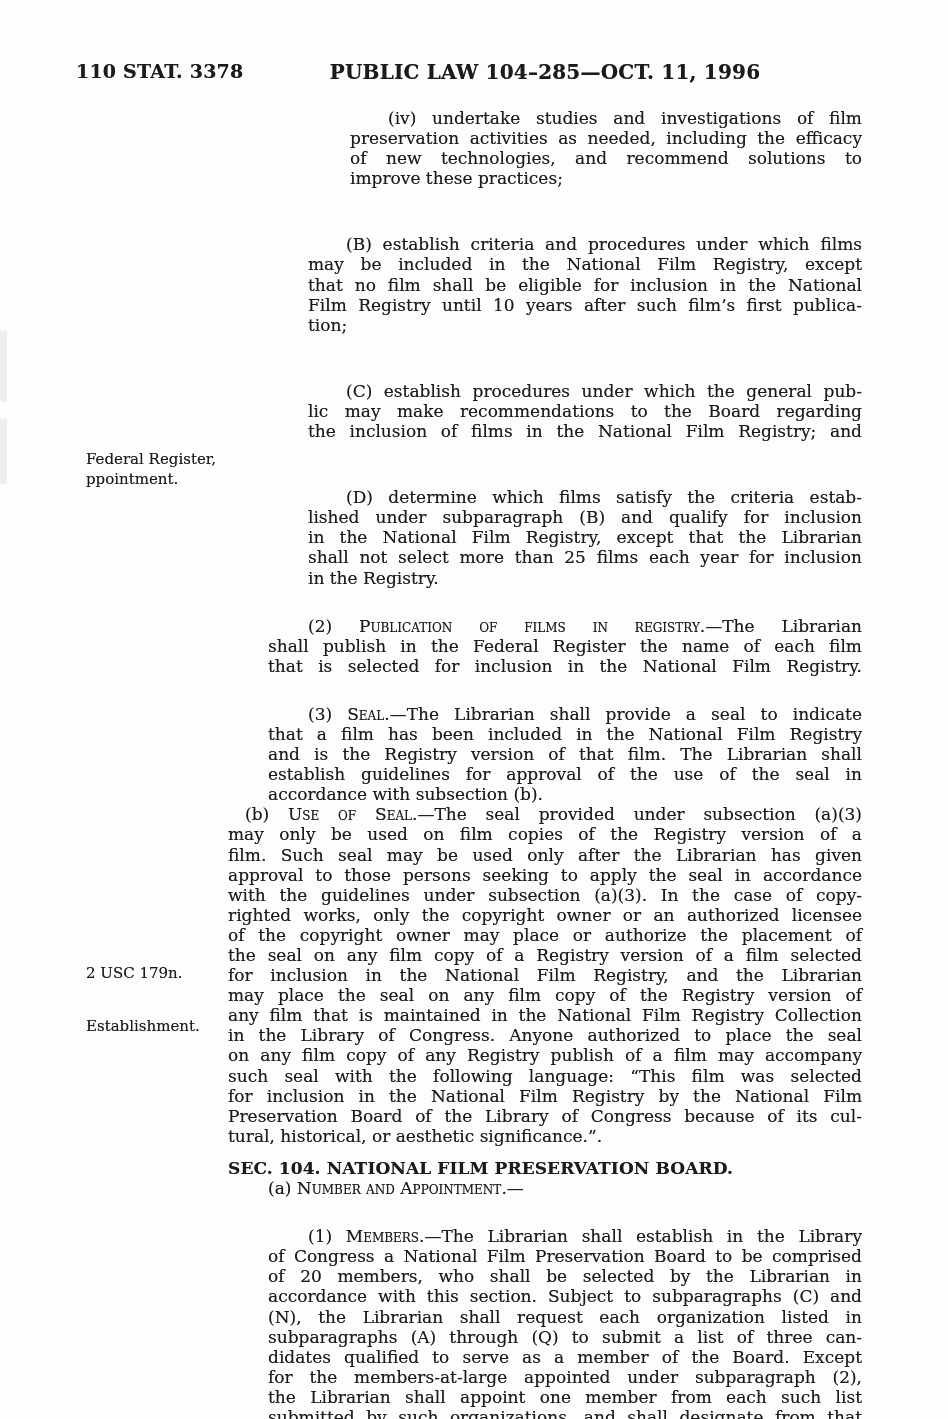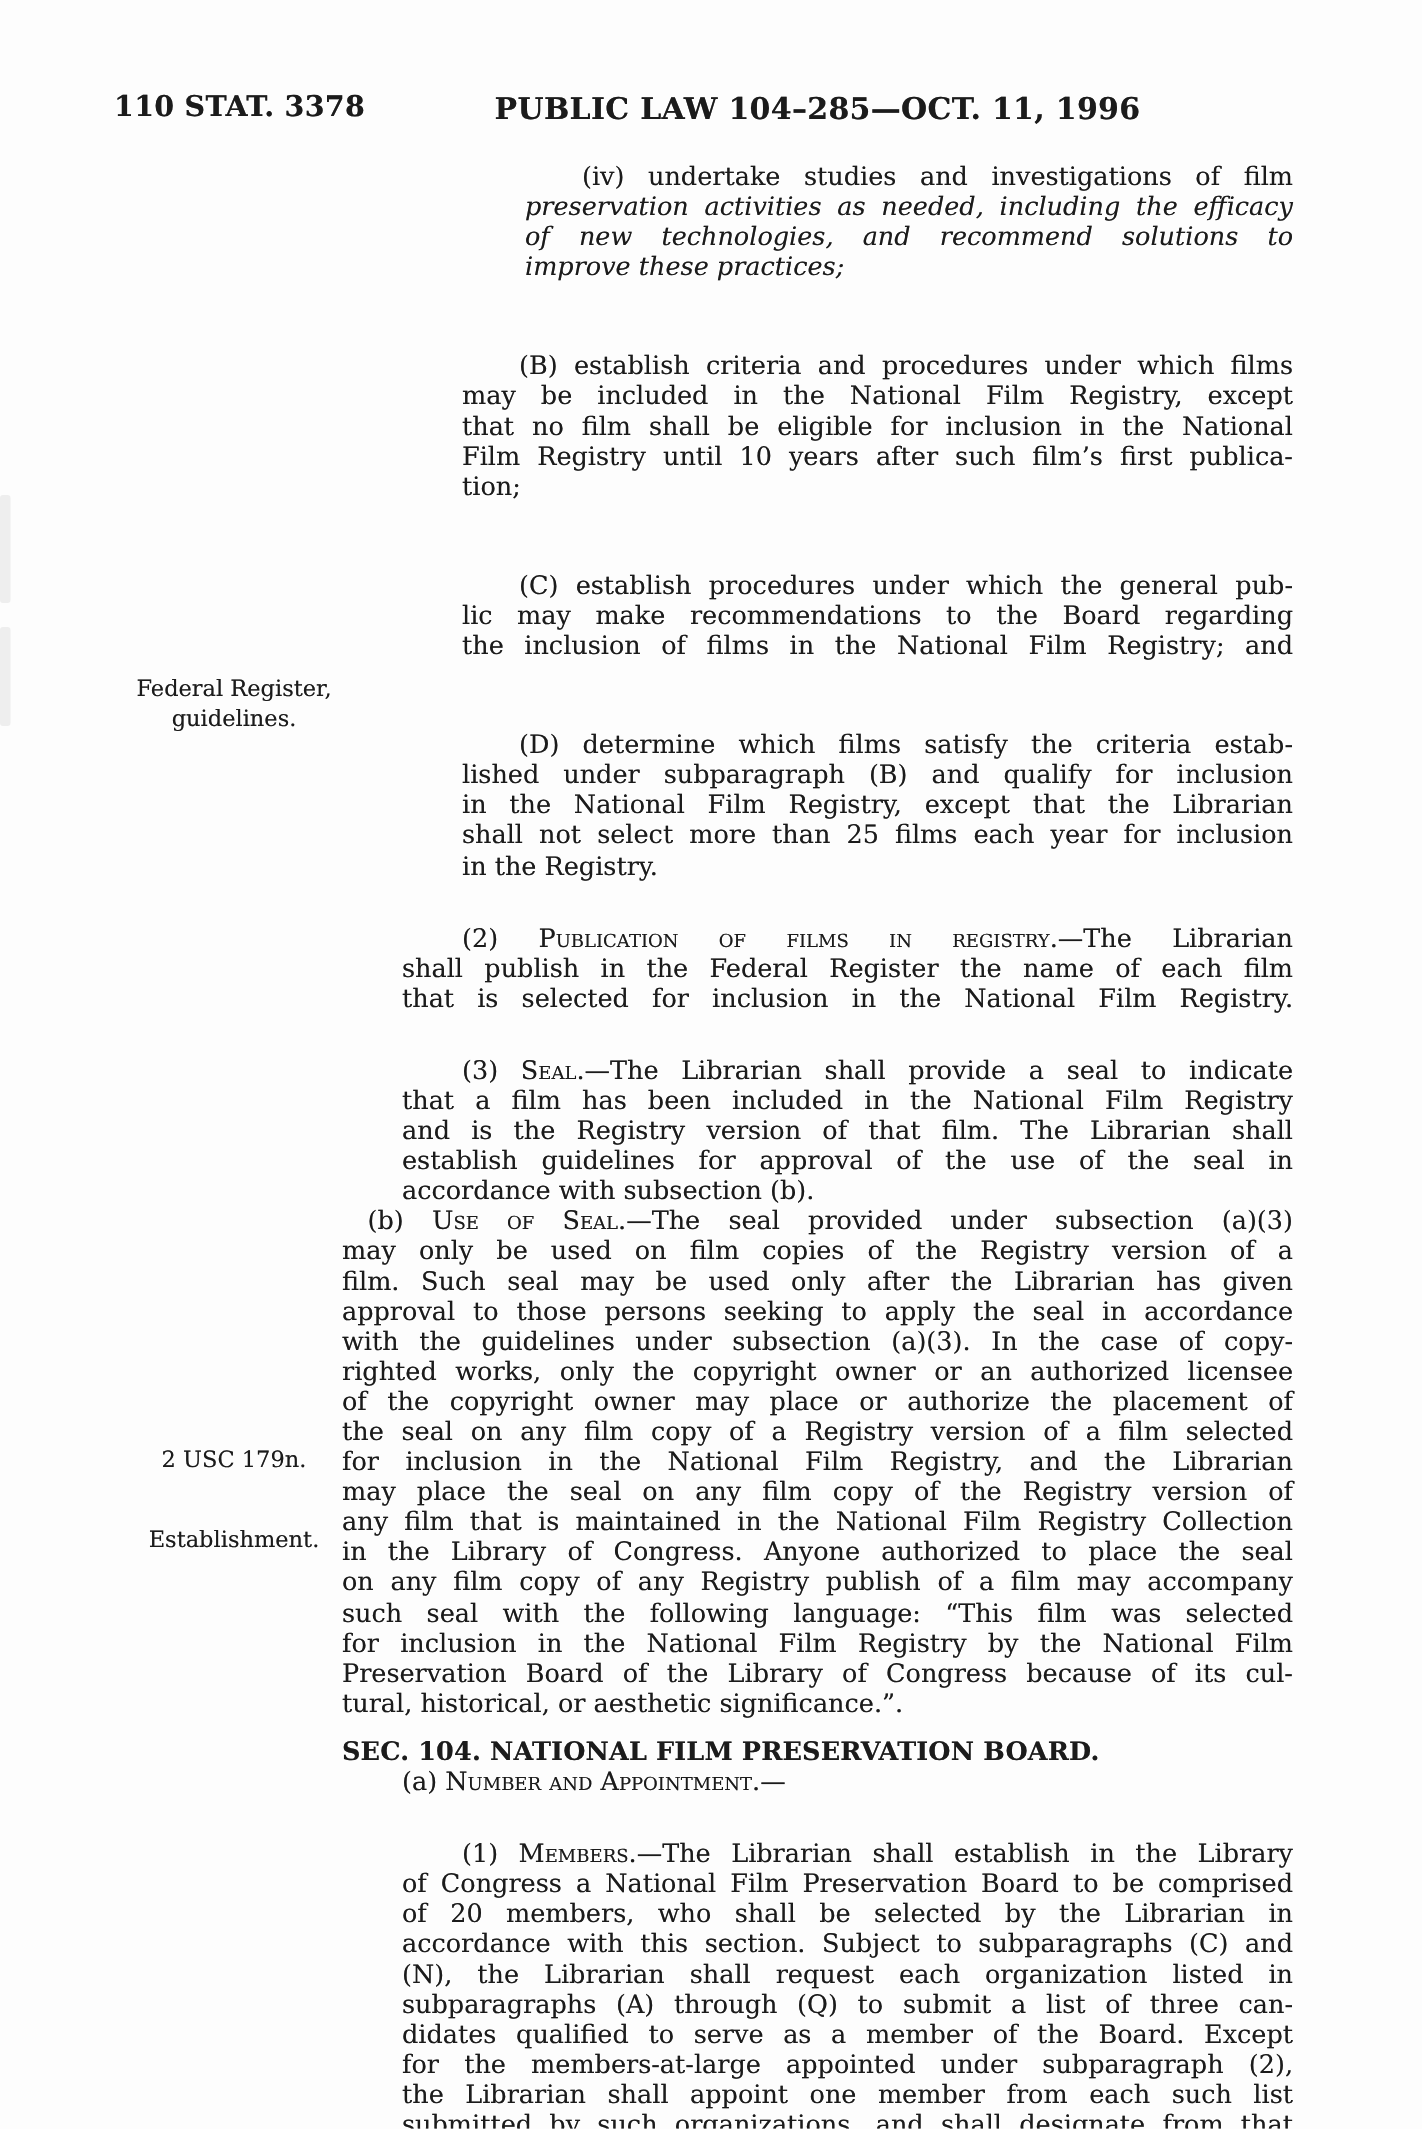--- a/index.html
+++ b/index.html
@@ -31,61 +31,60 @@
     position:absolute;left:228px;width:634px;top:0;
     text-align:center;
     font-size:20px;font-weight:bold;letter-spacing:.2px;
     text-shadow:0 0 .4px rgba(0,0,0,.55);
   }
 
   .margin-note{
     position:absolute;left:86px;width:140px;
     font-size:15px;line-height:20px;white-space:nowrap;
     text-shadow:0 0 .3px rgba(0,0,0,.5);
-    text-align:center;
   }
 
   .column{
     position:absolute;left:228px;top:108px;width:634px;
   }
   .tl{
     font-size:17px;line-height:20.1px;height:20.1px;
     white-space:nowrap;
     text-shadow:0 0 .35px rgba(0,0,0,.5);
   }
   .tl.j{text-align:justify;text-align-last:justify;text-justify:inter-word;}
   .sc{font-variant:small-caps;}
   .b0{padding-left:0;}
   .b0f{padding-left:17px;}
   .l1{padding-left:40px;}
   .l1f{padding-left:80px;margin-top:28px;}
   .l2{padding-left:80px;}
   .l2f{padding-left:118px;margin-top:46px;}
-  .l3{padding-left:122px;font-style:italic;}
+  .l3{padding-left:122px;}
   .l3f{padding-left:160px;}
   .h{font-weight:bold;letter-spacing:.1px;}
   .gap1{margin-top:12px;}
   .gap2{margin-top:0;}
 </style>
 </head>
 <body>
 
 <div class="page">
   <div class="artifact a1"></div>
   <div class="artifact a2"></div>
 
   <div class="header">
     <div class="stat">110 STAT. 3378</div>
     <div class="law">PUBLIC LAW 104–285—OCT. 11, 1996</div>
   </div>
 
   <div id="notes">
       <div class="margin-note" style="top: 449px;">
         <div>Federal Register,</div>
-        <div>guidelines.</div>
+        <div>ppointment.</div>
       </div>
       <div class="margin-note" style="top: 963px;">
         <div>2 USC 179n.</div>
       </div>
       <div class="margin-note" style="top: 1016px;">
         <div>Establishment.</div>
       </div>
     </div>
 
   <div class="column" id="column">

